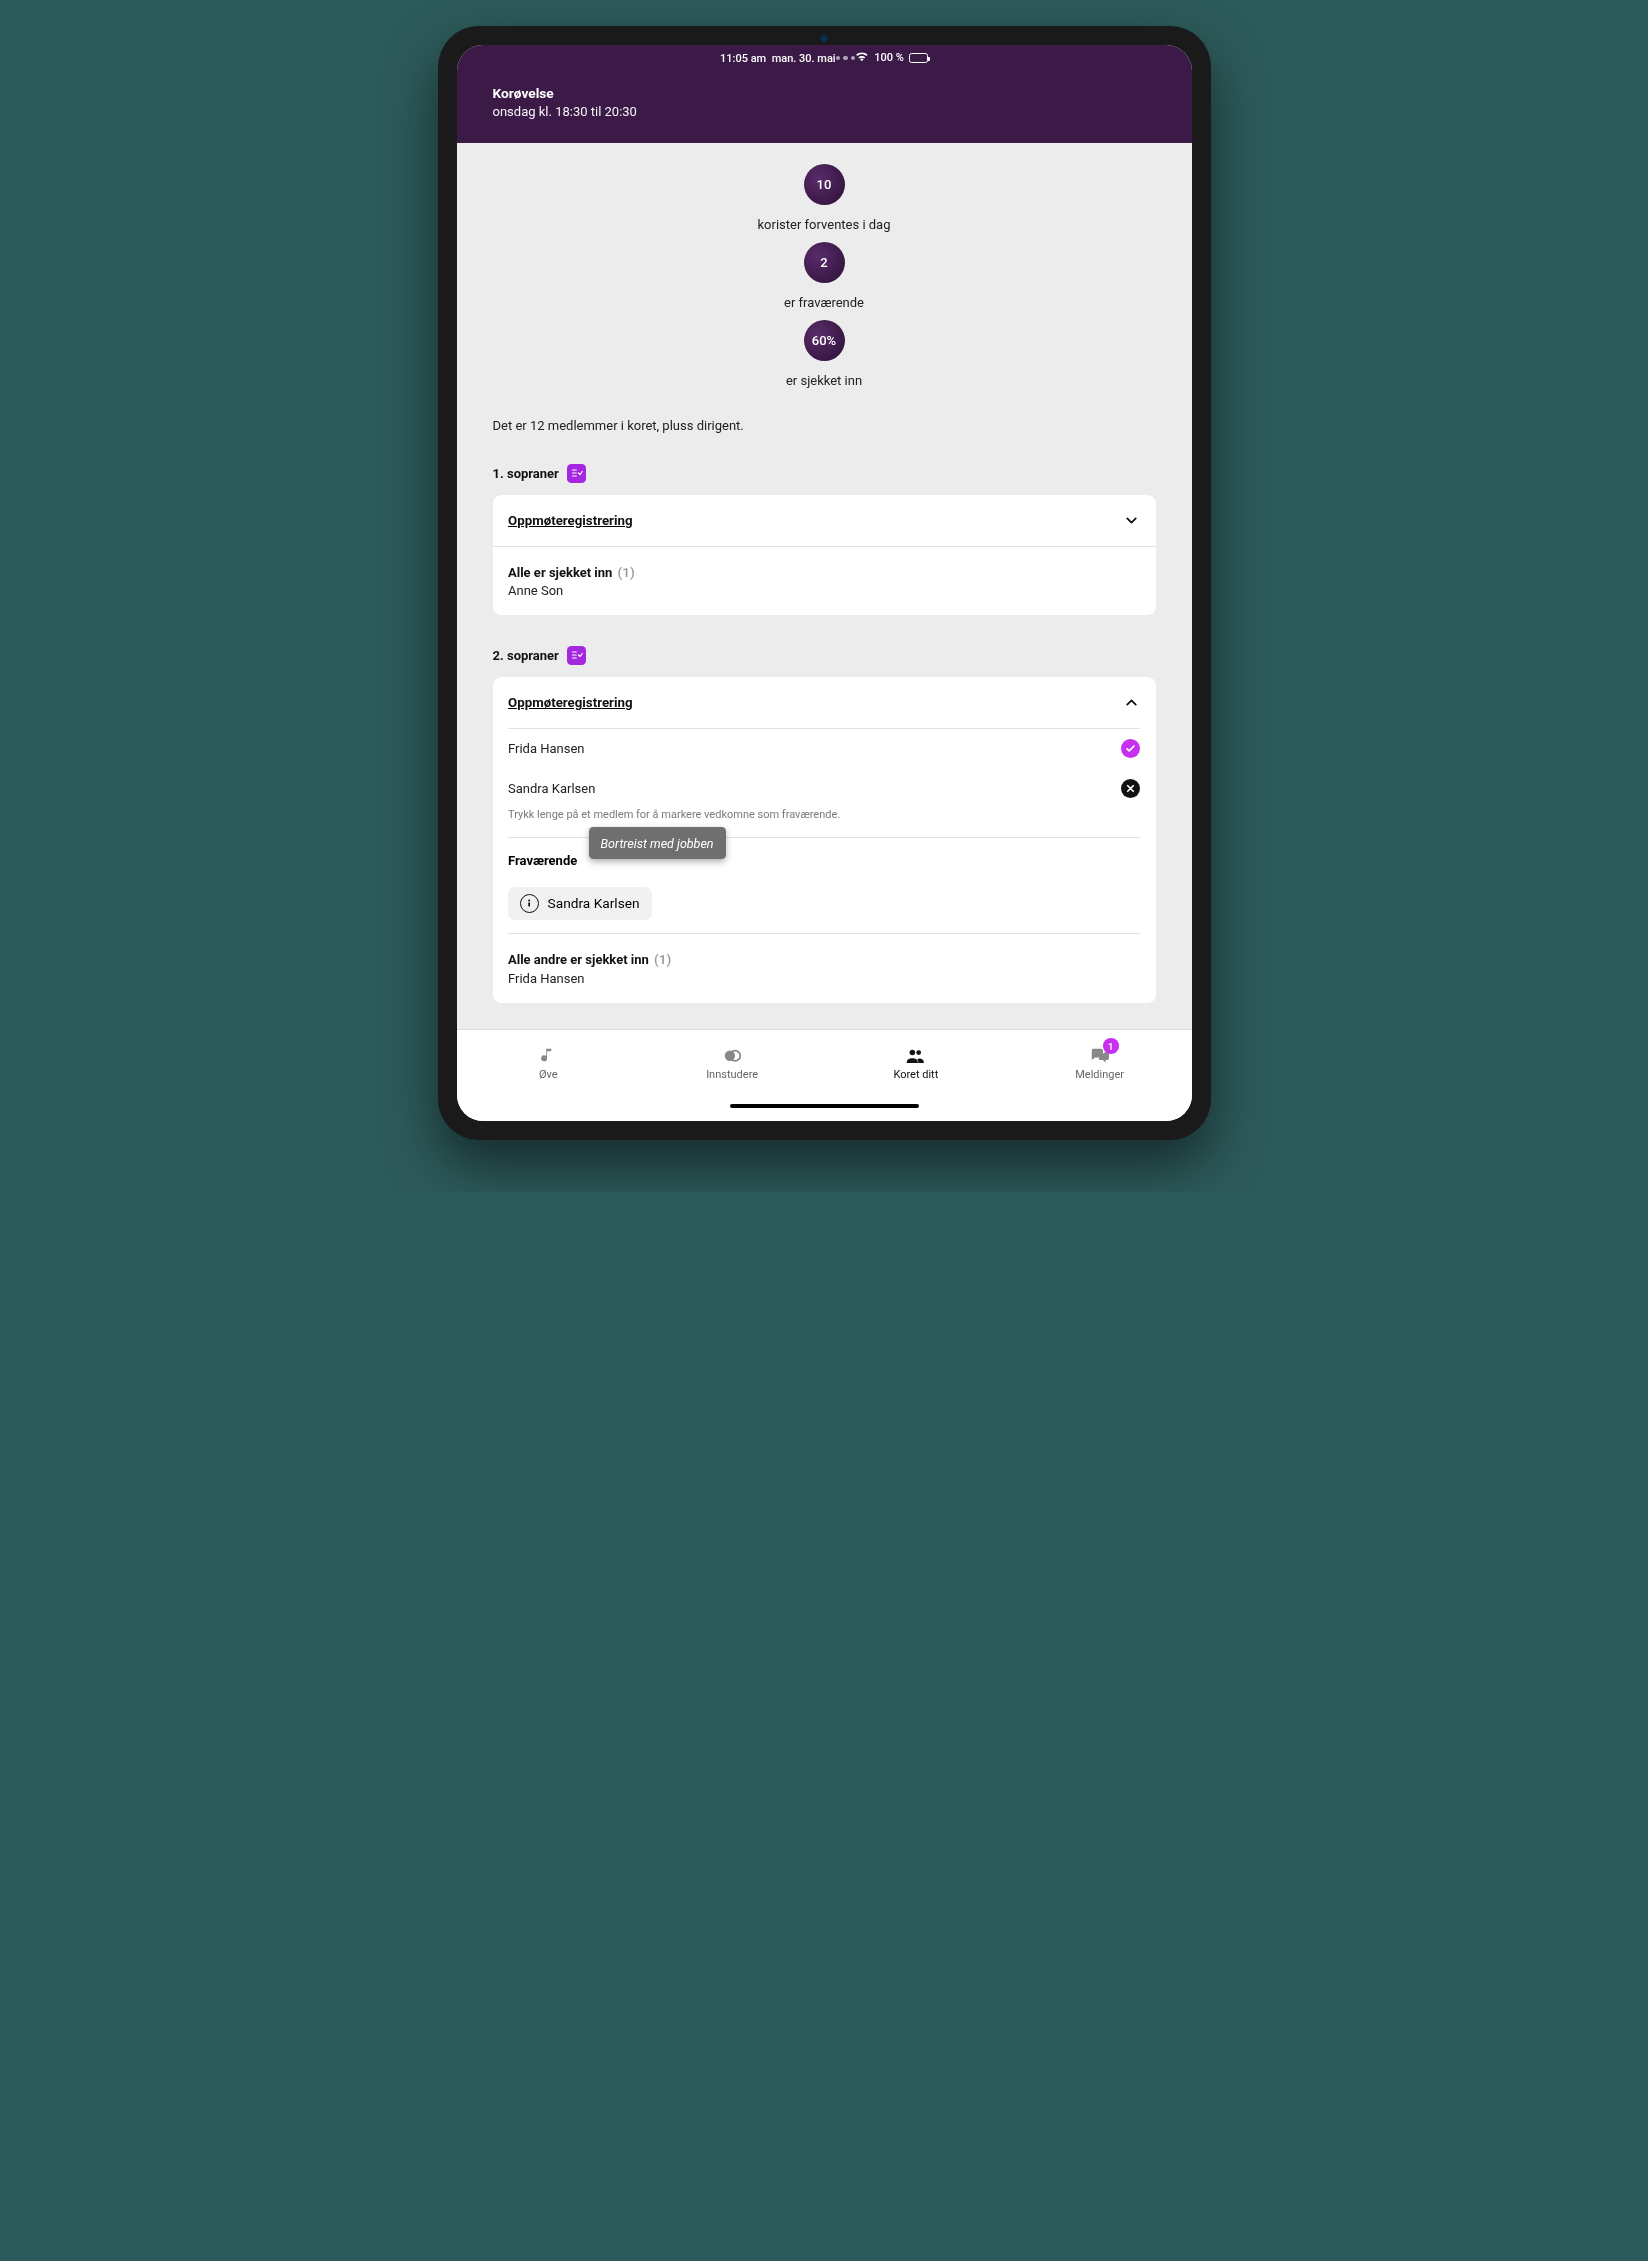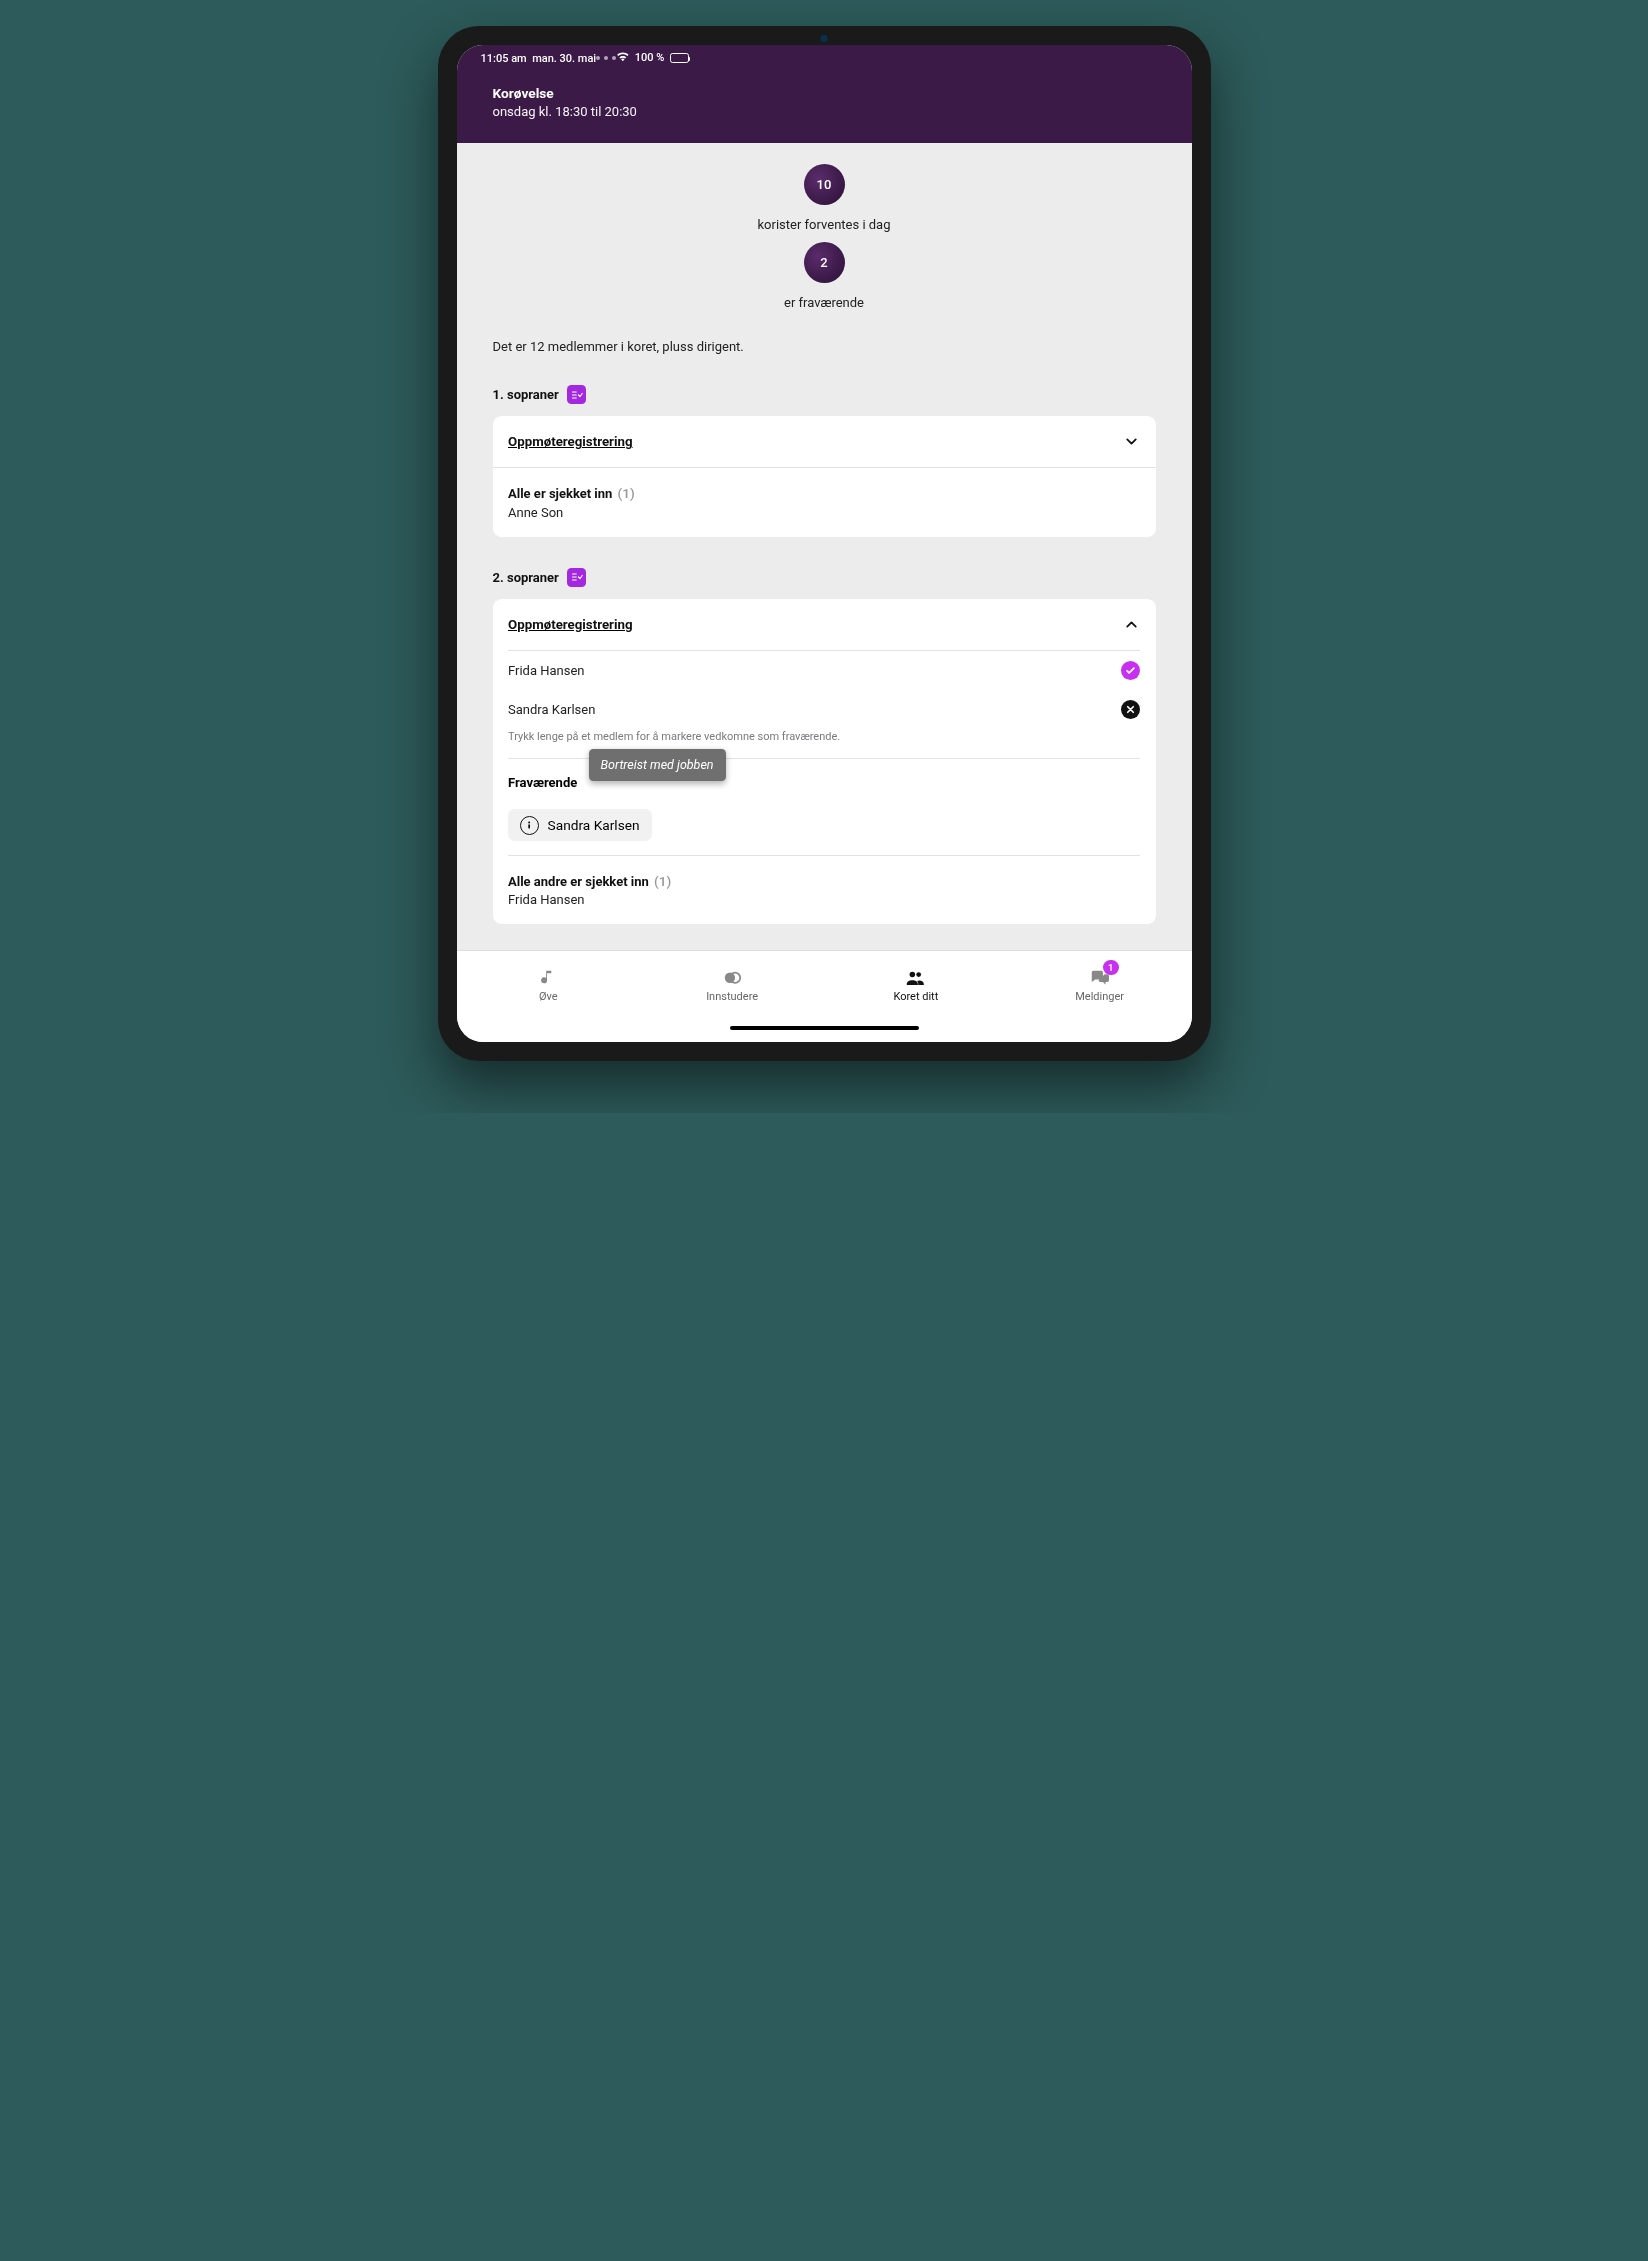--- a/index.html
+++ b/index.html
@@ -39,21 +39,21 @@
   border-radius: 50%;
 }
 
 
 .status-bar {
   background: #3c1a47;
   color: #fff;
   height: 26px;
   display: flex;
   align-items: center;
-  justify-content: flex-start;
+  justify-content: center;
   padding: 0 24px;
   font-size: 11px;
   font-weight: 500;
 }
 .status-center {
   display: flex;
   gap: 3.4px;
 }
 .status-dot { width: 4.3px; height: 4.3px; border-radius: 50%; background: rgba(255,255,255,0.6); }
 .status-right { display: flex; align-items: center; gap: 5.2px; }
@@ -305,20 +305,24 @@
       <div class="stats-row">
 
         <div class="stat-circles">
           <div class="stat-row">
             <div class="stat-circle">10</div>
             <div class="stat-text">korister forventes i dag</div>
           </div>
           <div class="stat-row">
             <div class="stat-circle">2</div>
             <div class="stat-text">er fraværende</div>
+          </div>
+          <div class="stat-row">
+            <div class="stat-circle">60%</div>
+            <div class="stat-text">er sjekket inn</div>
           </div>
           <div class="stat-footer">Det er 12 medlemmer i koret, pluss dirigent.</div>
         </div>
       </div>
 
       <div class="section-header">
         <span>1. sopraner</span>
         <span class="checklist-badge">
           <svg viewBox="0 0 16 16">
               <path stroke="#fff" stroke-width="1.5" stroke-linecap="round" d="M2 4h5M2 8h5M2 12h5"></path>

